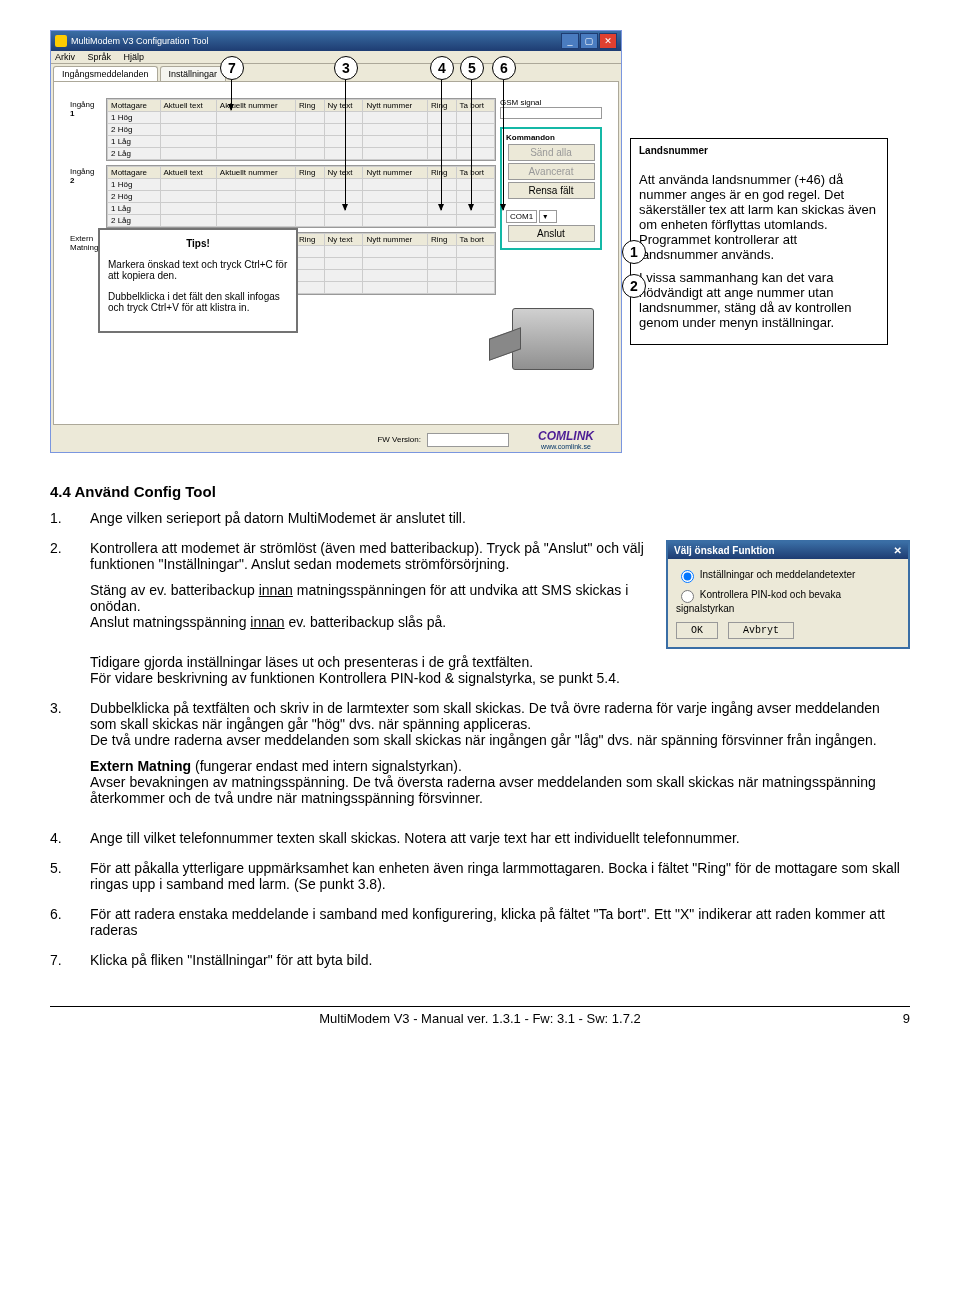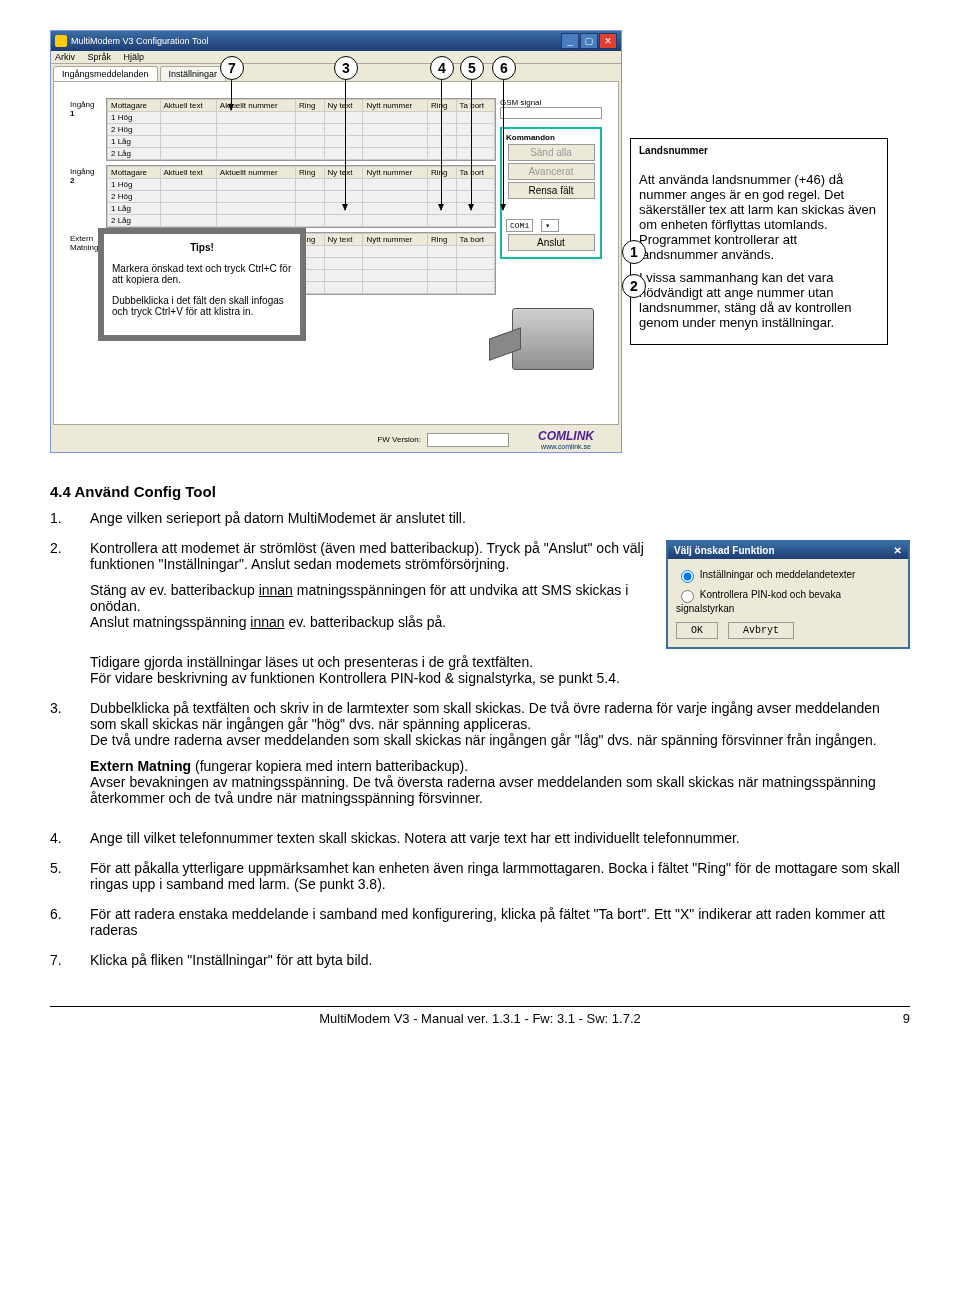--- a/index.html
+++ b/index.html
@@ -54,28 +54,28 @@
   .grid-block { flex: 1; border: 1px solid #999; border-collapse: collapse; }
   .grid-block table { width: 100%; border-collapse: collapse; font-size: 8px; }
   .grid-block th, .grid-block td { border: 1px solid #ccc; padding: 1px 3px; background: #f0f0f0; text-align: left; }
   .grid-block th { background: #ece9d8; font-weight: normal; }
   .gsm-lbl { font-size: 8px; }
   .sig-bar { height: 10px; border: 1px solid #999; margin-bottom: 8px; background: #fff; }
   .cmd-box { border: 2px solid #14b8a6; padding: 4px; font-size: 8px; }
   .cmd-box .hdr { font-weight: bold; margin-bottom: 2px; }
   .cmd-btn { display:block; width: 90%; margin: 2px auto; padding: 2px; border: 1px solid #999; background: #ece9d8; text-align: center; font-size: 10px; }
   .cmd-btn.disabled { color: #999; }
-  .com-row { display:flex; gap:8px; margin-top:20px;font-family:Liberation Mono, monospace; }
+  .com-row { display:flex; gap:2px; margin-top:11px; }
   .com-row .f { border:1px solid #999; padding:1px 3px; background:#fff; font-size:8px; }
   .tips-box {
     position: absolute;
     left: 98px;
     top: 228px;
     width: 180px;
-    border: 6px solid #737373;
+    border: 2px solid #737373;
     background: #fff;
     padding: 8px;
     font-size: 10px;
     z-index: 5;
   }
   .tips-box .tips-title { text-align: center; font-weight: bold; margin-bottom: 6px; }
   .callout {
     position: absolute;
     width: 22px; height: 22px;
     border: 1.5px solid #000;
@@ -486,21 +486,21 @@
     <div class="sub-block">
       <p>Tidigare gjorda inställningar läses ut och presenteras i de grå textfälten.</p>
       <p style="margin-top:-10px;">För vidare beskrivning av funktionen Kontrollera PIN-kod &amp; signalstyrka, se punkt 5.4.</p>
     </div>
 
     <div class="item">
       <div class="num">3.</div>
       <div class="txt">
         <p>Dubbelklicka på textfälten och skriv in de larmtexter som skall skickas. De två övre raderna för varje ingång avser meddelanden som skall skickas när ingången går "hög" dvs. när spänning appliceras.</p>
         <p style="margin-top:-10px;">De två undre raderna avser meddelanden som skall skickas när ingången går "låg" dvs. när spänning försvinner från ingången.</p>
-        <p><b>Extern Matning</b><span> (fungerar kopiera med intern batteribackup).</span></p>
+        <p><b>Extern Matning</b><span> (fungerar endast med intern signalstyrkan).</span></p>
         <p style="margin-top:-10px;">Avser bevakningen av matningsspänning. De två översta raderna avser meddelanden som skall skickas när matningsspänning återkommer och de två undre när matningsspänning försvinner.</p>
       </div>
     </div>
 
     <div class="item">
       <div class="num">4.</div>
       <div class="txt">Ange till vilket telefonnummer texten skall skickas. Notera att varje text har ett individuellt telefonnummer.</div>
     </div>
 
     <div class="item">

